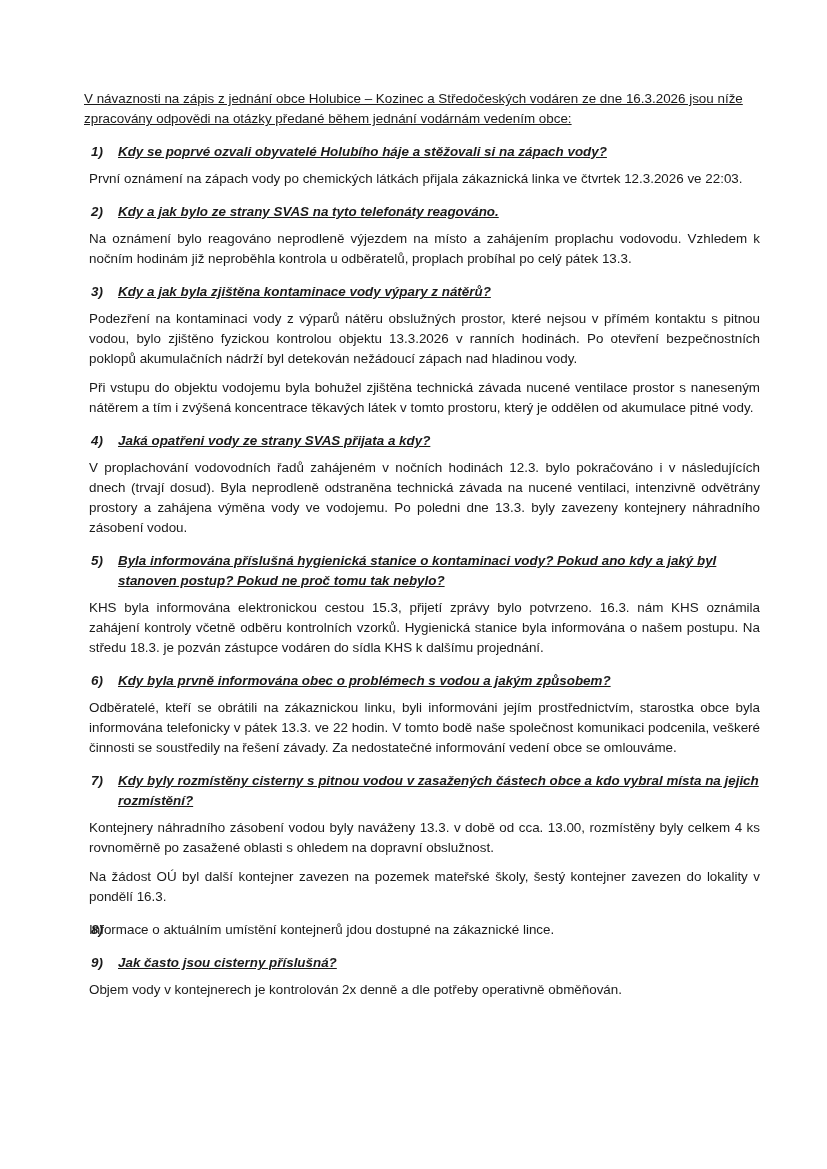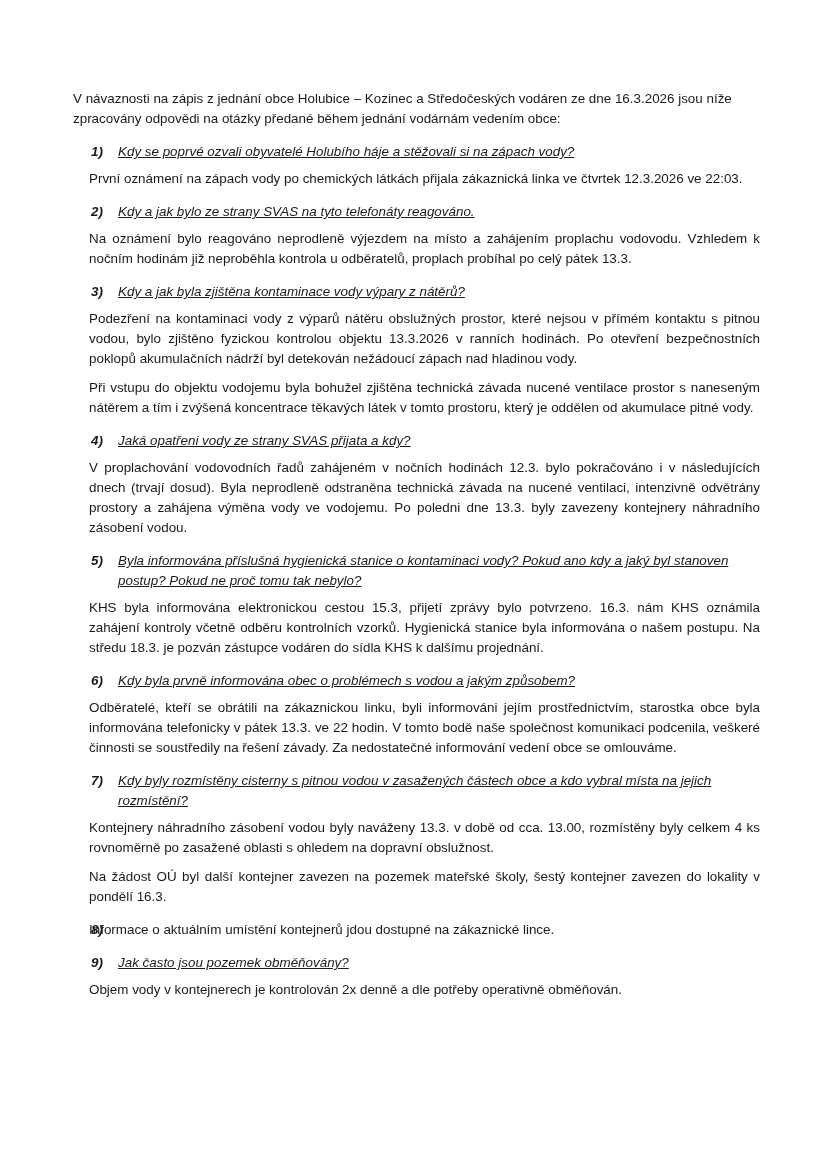--- a/index.html
+++ b/index.html
@@ -1,22 +1,22 @@
 <!DOCTYPE html>
 <html><head>
 <meta charset="utf-8">
 <style>
   html, body { margin: 0; padding: 0; background: #ffffff; }
   body { width: 827px; height: 1169px; position: relative; overflow: hidden;
          font-family: "Liberation Sans", sans-serif; color: #1a1a1a; }
   .page { position: absolute; left: 68px; top: 89px; width: 692px; font-size: 13.4px; line-height: 20px; }
-  .intro { margin: 0 0 13px 5px; }
+  .intro { margin: 0 0 13px 16px; text-decoration: underline; }
   .q { position: relative; padding-left: 50px; margin: 0 0 7px 0; }
   .qnum { position: absolute; left: 23px; top: 0; font-weight: bold; font-style: italic; }
-  .qtext { font-weight: normal; font-style: italic; text-decoration: underline; }
+  .qtext { font-weight: bold; font-style: italic; text-decoration: underline; }
   .a { margin: 0 0 9px 21px; text-align: justify; }
   .a p { margin: 0 0 9px 0; }
   .a p:last-child { margin-bottom: 0; }
   .item { margin-bottom: 13px; }
 </style>
 </head>
 <body>
 
 <div class="page">
   <p class="intro">V návaznosti na zápis z jednání obce Holubice – Kozinec a Středočeských vodáren ze dne 16.3.2026 jsou níže zpracovány odpovědi na otázky předané během jednání vodárnám vedením obce:</p>
@@ -65,19 +65,19 @@
           <p>Na žádost OÚ byl další kontejner zavezen na pozemek mateřské školy, šestý kontejner zavezen do lokality v pondělí 16.3.</p>
         </div>
       </div>
       <div class="item">
         <div class="q"><span class="qnum">8)</span></div>
         <div class="a">
           <p>Informace o aktuálním umístění kontejnerů jdou dostupné na zákaznické lince.</p>
         </div>
       </div>
       <div class="item">
-        <div class="q"><span class="qnum">9)</span><span class="qtext">Jak často jsou pozemek obměňovány?</span></div>
+        <div class="q"><span class="qnum">9)</span><span class="qtext">Jak často jsou cisterny příslušná?</span></div>
         <div class="a">
           <p>Objem vody v kontejnerech je kontrolován 2x denně a dle potřeby operativně obměňován.</p>
         </div>
       </div>
     </div>
 </div>
 
 </body></html>

